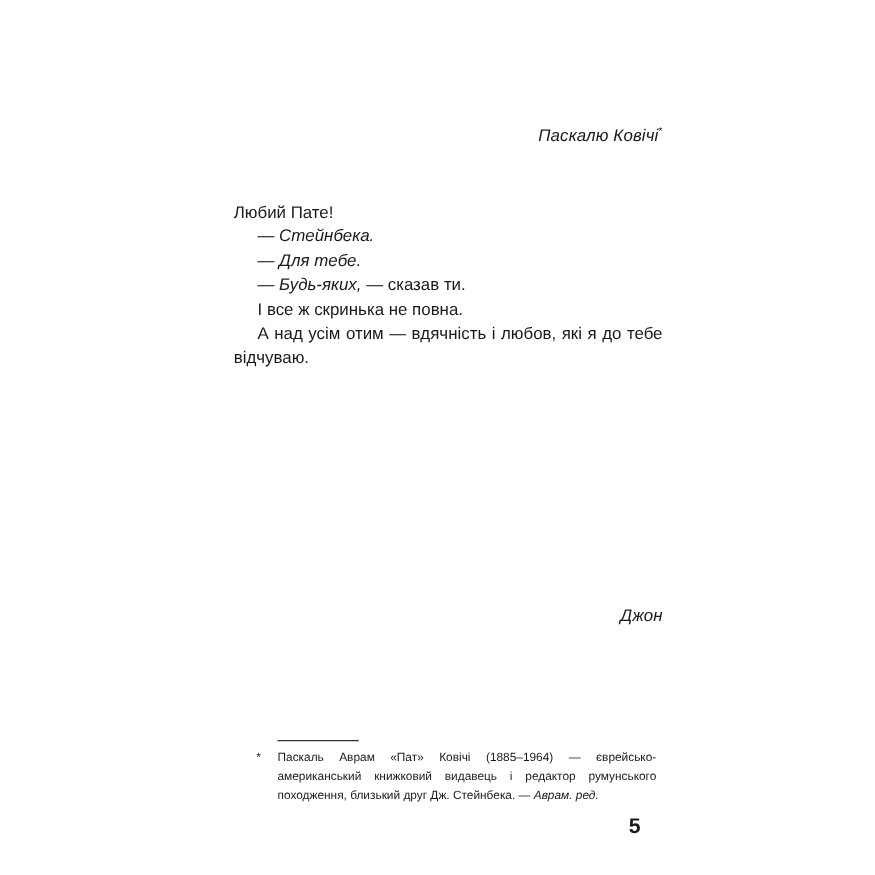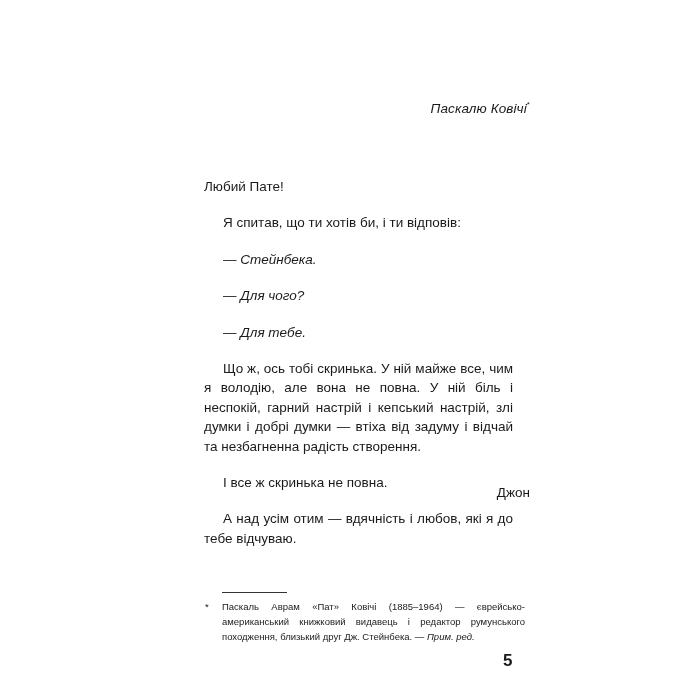--- a/index.html
+++ b/index.html
@@ -3,47 +3,45 @@
 <meta charset="utf-8">
 <style>
   html, body { margin: 0; padding: 0; background: #ffffff; }
   body { width: 700px; height: 700px; position: relative; overflow: hidden;
     font-family: "Liberation Sans", sans-serif; color: #1a1a1a; }
   .dedication { position: absolute; top: 100px; right: 170px; font-style: italic;
     font-size: 13.5px; letter-spacing: 0.1px; }
   .dedication sup { font-size: 8px; font-style: normal; }
   .body { position: absolute; top: 160px; left: 187px; width: 343px;
     font-size: 13.5px; line-height: 19.4px; }
-  .body p { margin: 17px; text-align: justify; }
+  .body p { margin: 0; text-align: justify; }
   .ind { text-indent: 19px; }
   .it { font-style: italic; }
-  .signature { position: absolute; top: 485px; right: 170px; font-size: 13.5px; }
+  .signature { position: absolute; top: 485px; right: 170px; font-style: italic; font-size: 13.5px; }
   .fn-rule { position: absolute; top: 592px; left: 222px; width: 65px; border-top: 1px solid #333; }
   .footnote { position: absolute; top: 599px; left: 205px; width: 320px; font-size: 9.5px; line-height: 15px; }
   .fn-mark { position: absolute; left: 0; top: 0; }
   .fn-text { margin-left: 17px; text-align: justify; }
   .page-num { position: absolute; top: 651px; left: 503px; font-size: 17px; font-weight: bold; }
 </style>
 </head>
 <body>
 
 <div class="dedication"><span>Паскалю Ковічі</span><sup>*</sup></div>
 
 <div class="body">
   <p>Любий Пате!</p>
-  <p class="ind">Я спитав, що ти хотів би, і ти відповів:</p>
   <p class="ind"><span>— </span><span class="it">Стейнбека.</span></p>
-  <p class="ind"><span>— </span><span class="it">Для чого?</span></p>
   <p class="ind"><span>— </span><span class="it">Для тебе.</span></p>
-  <p class="ind">Що ж, ось тобі скринька. У ній майже все, чим я володію, але вона не повна. У ній біль і неспокій, гарний настрій і кепський настрій, злі думки і добрі думки — втіха від задуму і відчай та незбагненна радість створення.</p>
+  <p class="ind"><span>— </span><span class="it">Будь-яких,</span><span> — сказав ти.</span></p>
   <p class="ind">І все ж скринька не повна.</p>
   <p class="ind">А над усім отим — вдячність і любов, які я до тебе відчуваю.</p>
 </div>
 
 <div class="signature">Джон</div>
 
 <div class="fn-rule"></div>
 <div class="footnote">
   <span class="fn-mark">*</span>
-  <div class="fn-text"><span>Паскаль Аврам «Пат» Ковічі (1885–1964) — єврейсько-американський книжковий видавець і редактор румунського походження, близький друг Дж. Стейнбека. — </span><span class="it">Прим. ред.</span></div>
+  <div class="fn-text"><span>Паскаль Аврам «Пат» Ковічі (1885–1964) — єврейсько-американський книжковий видавець і редактор румунського походження, близький друг Дж. Стейнбека. — </span><span class="it">Аврам. ред.</span></div>
 </div>
 
 <div class="page-num">5</div>
 
 </body></html>

